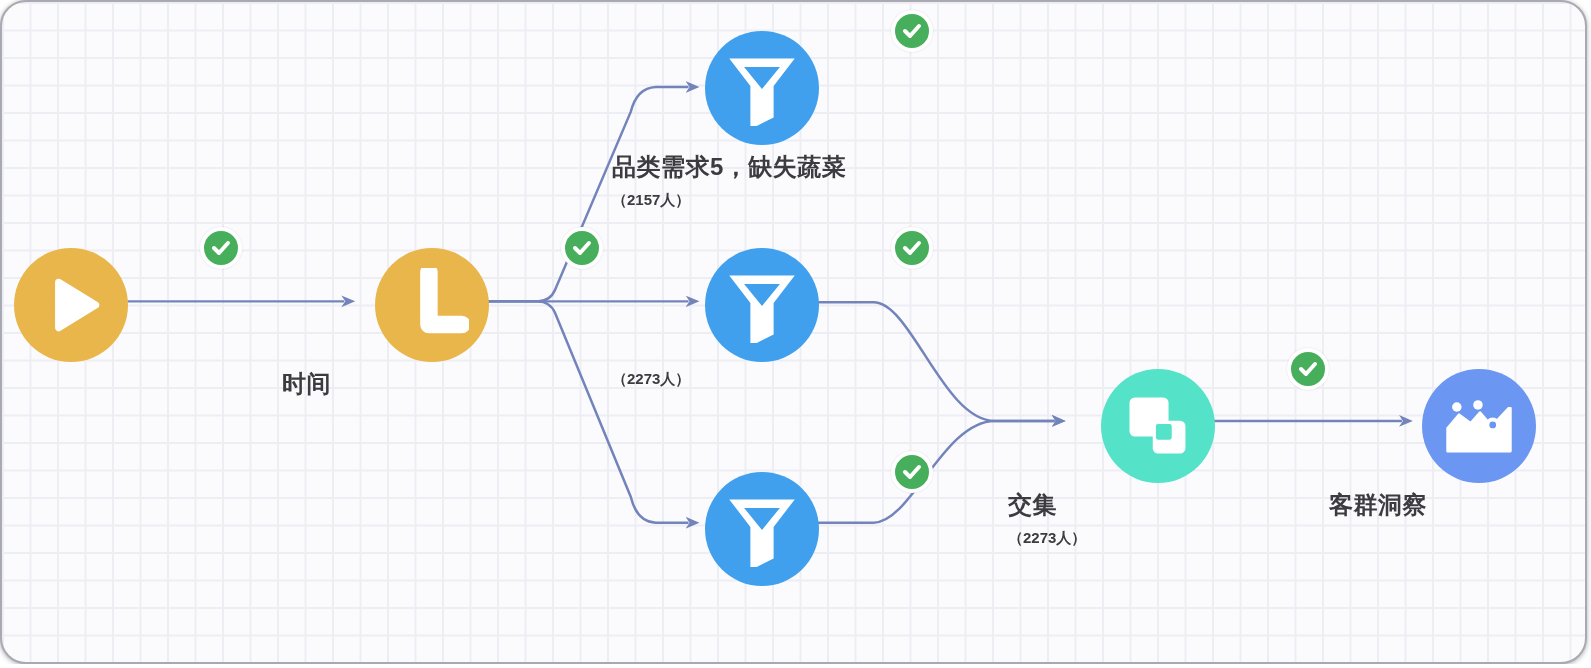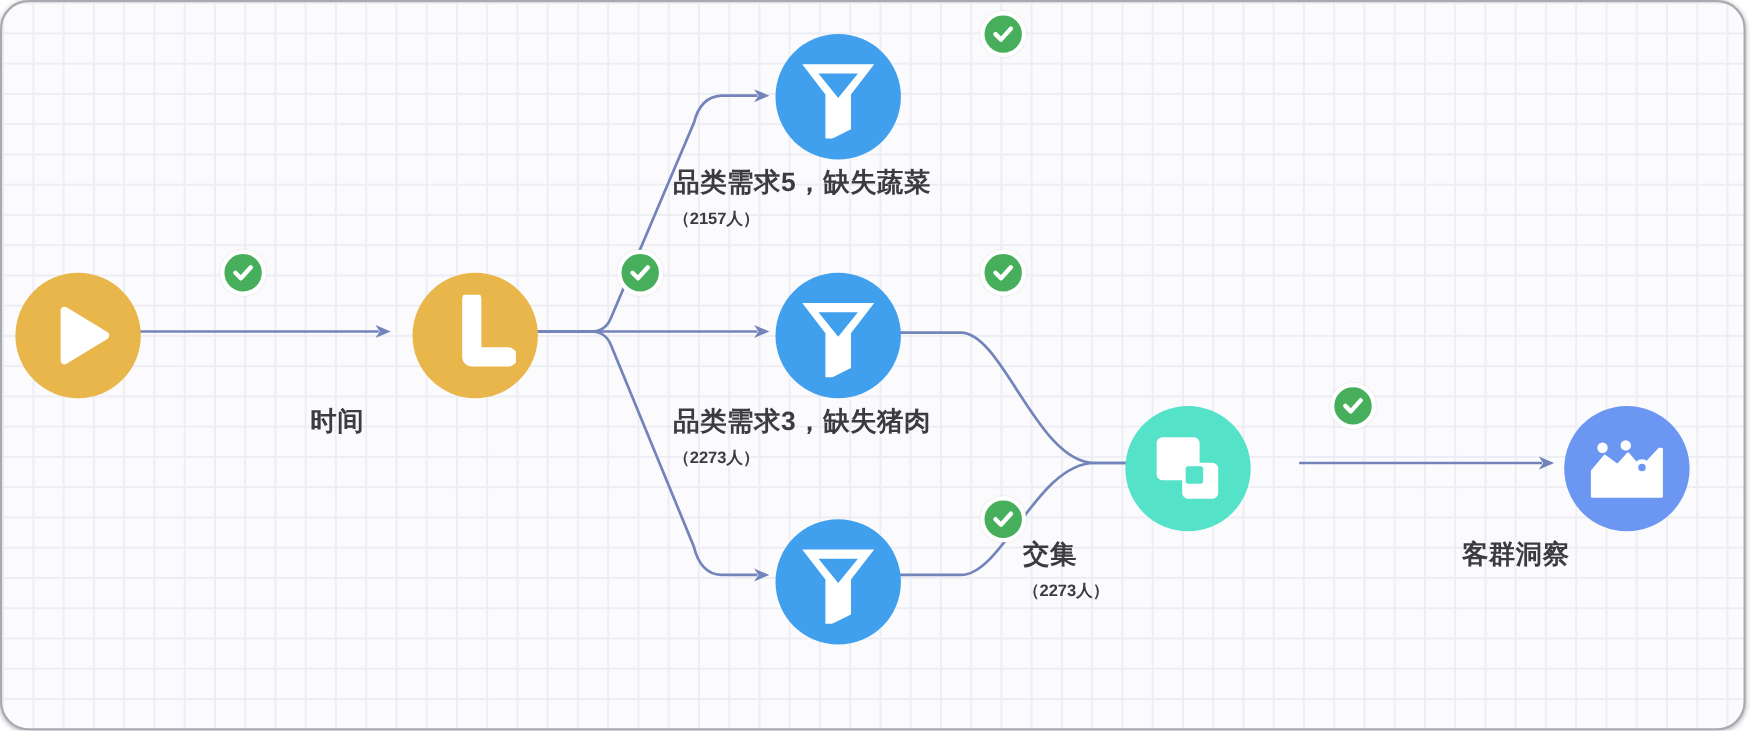--- a/index.html
+++ b/index.html
@@ -104,38 +104,37 @@
     <div class="circle" style="background: rgb(64, 160, 237);">
       <svg width="76" height="76" viewBox="-36 -36 72 72">
         <path fill-rule="evenodd" fill="#ffffff" d="M-31 -28 H31 L11 -2 V28 L-11 39 V-2 Z M-17 -20 H17 L0 1 Z"></path>
       </svg>
       <div class="badge">
         <svg width="26" height="26" viewBox="0 0 26 26">
           <polyline points="6,13 11,18 20,8" fill="none" stroke="#ffffff" stroke-width="4" stroke-linecap="round" stroke-linejoin="round"></polyline>
         </svg>
       </div>
     </div>
-    <div class="label">品类需求3，缺失猪肉</div>
     <div class="sublabel">（2273人）</div>
   </div>
 
   <div class="node" style="left: 610px; top: 470px;">
     <div class="circle" style="background: rgb(64, 160, 237);">
       <svg width="76" height="76" viewBox="-36 -36 72 72">
         <path fill-rule="evenodd" fill="#ffffff" d="M-31 -28 H31 L11 -2 V28 L-11 39 V-2 Z M-17 -20 H17 L0 1 Z"></path>
       </svg>
       <div class="badge">
         <svg width="26" height="26" viewBox="0 0 26 26">
           <polyline points="6,13 11,18 20,8" fill="none" stroke="#ffffff" stroke-width="4" stroke-linecap="round" stroke-linejoin="round"></polyline>
         </svg>
       </div>
     </div>
   </div>
 
-  <div class="node" style="left: 928px; top: 367px;">
+  <div class="node" style="left: 1006px; top: 367px;">
     <div class="circle" style="background: rgb(84, 226, 200);">
       <svg width="76" height="76" viewBox="-36 -36 72 72">
         <rect x="-27" y="-27" width="37" height="37" rx="5" fill="#ffffff"></rect>
         <rect x="-5" y="-5" width="31" height="31" rx="5" fill="#ffffff"></rect>
         <rect x="-2" y="-2" width="15" height="15" rx="2" fill="#54E2C8"></rect>
       </svg>
       <div class="badge">
         <svg width="26" height="26" viewBox="0 0 26 26">
           <polyline points="6,13 11,18 20,8" fill="none" stroke="#ffffff" stroke-width="4" stroke-linecap="round" stroke-linejoin="round"></polyline>
         </svg>

